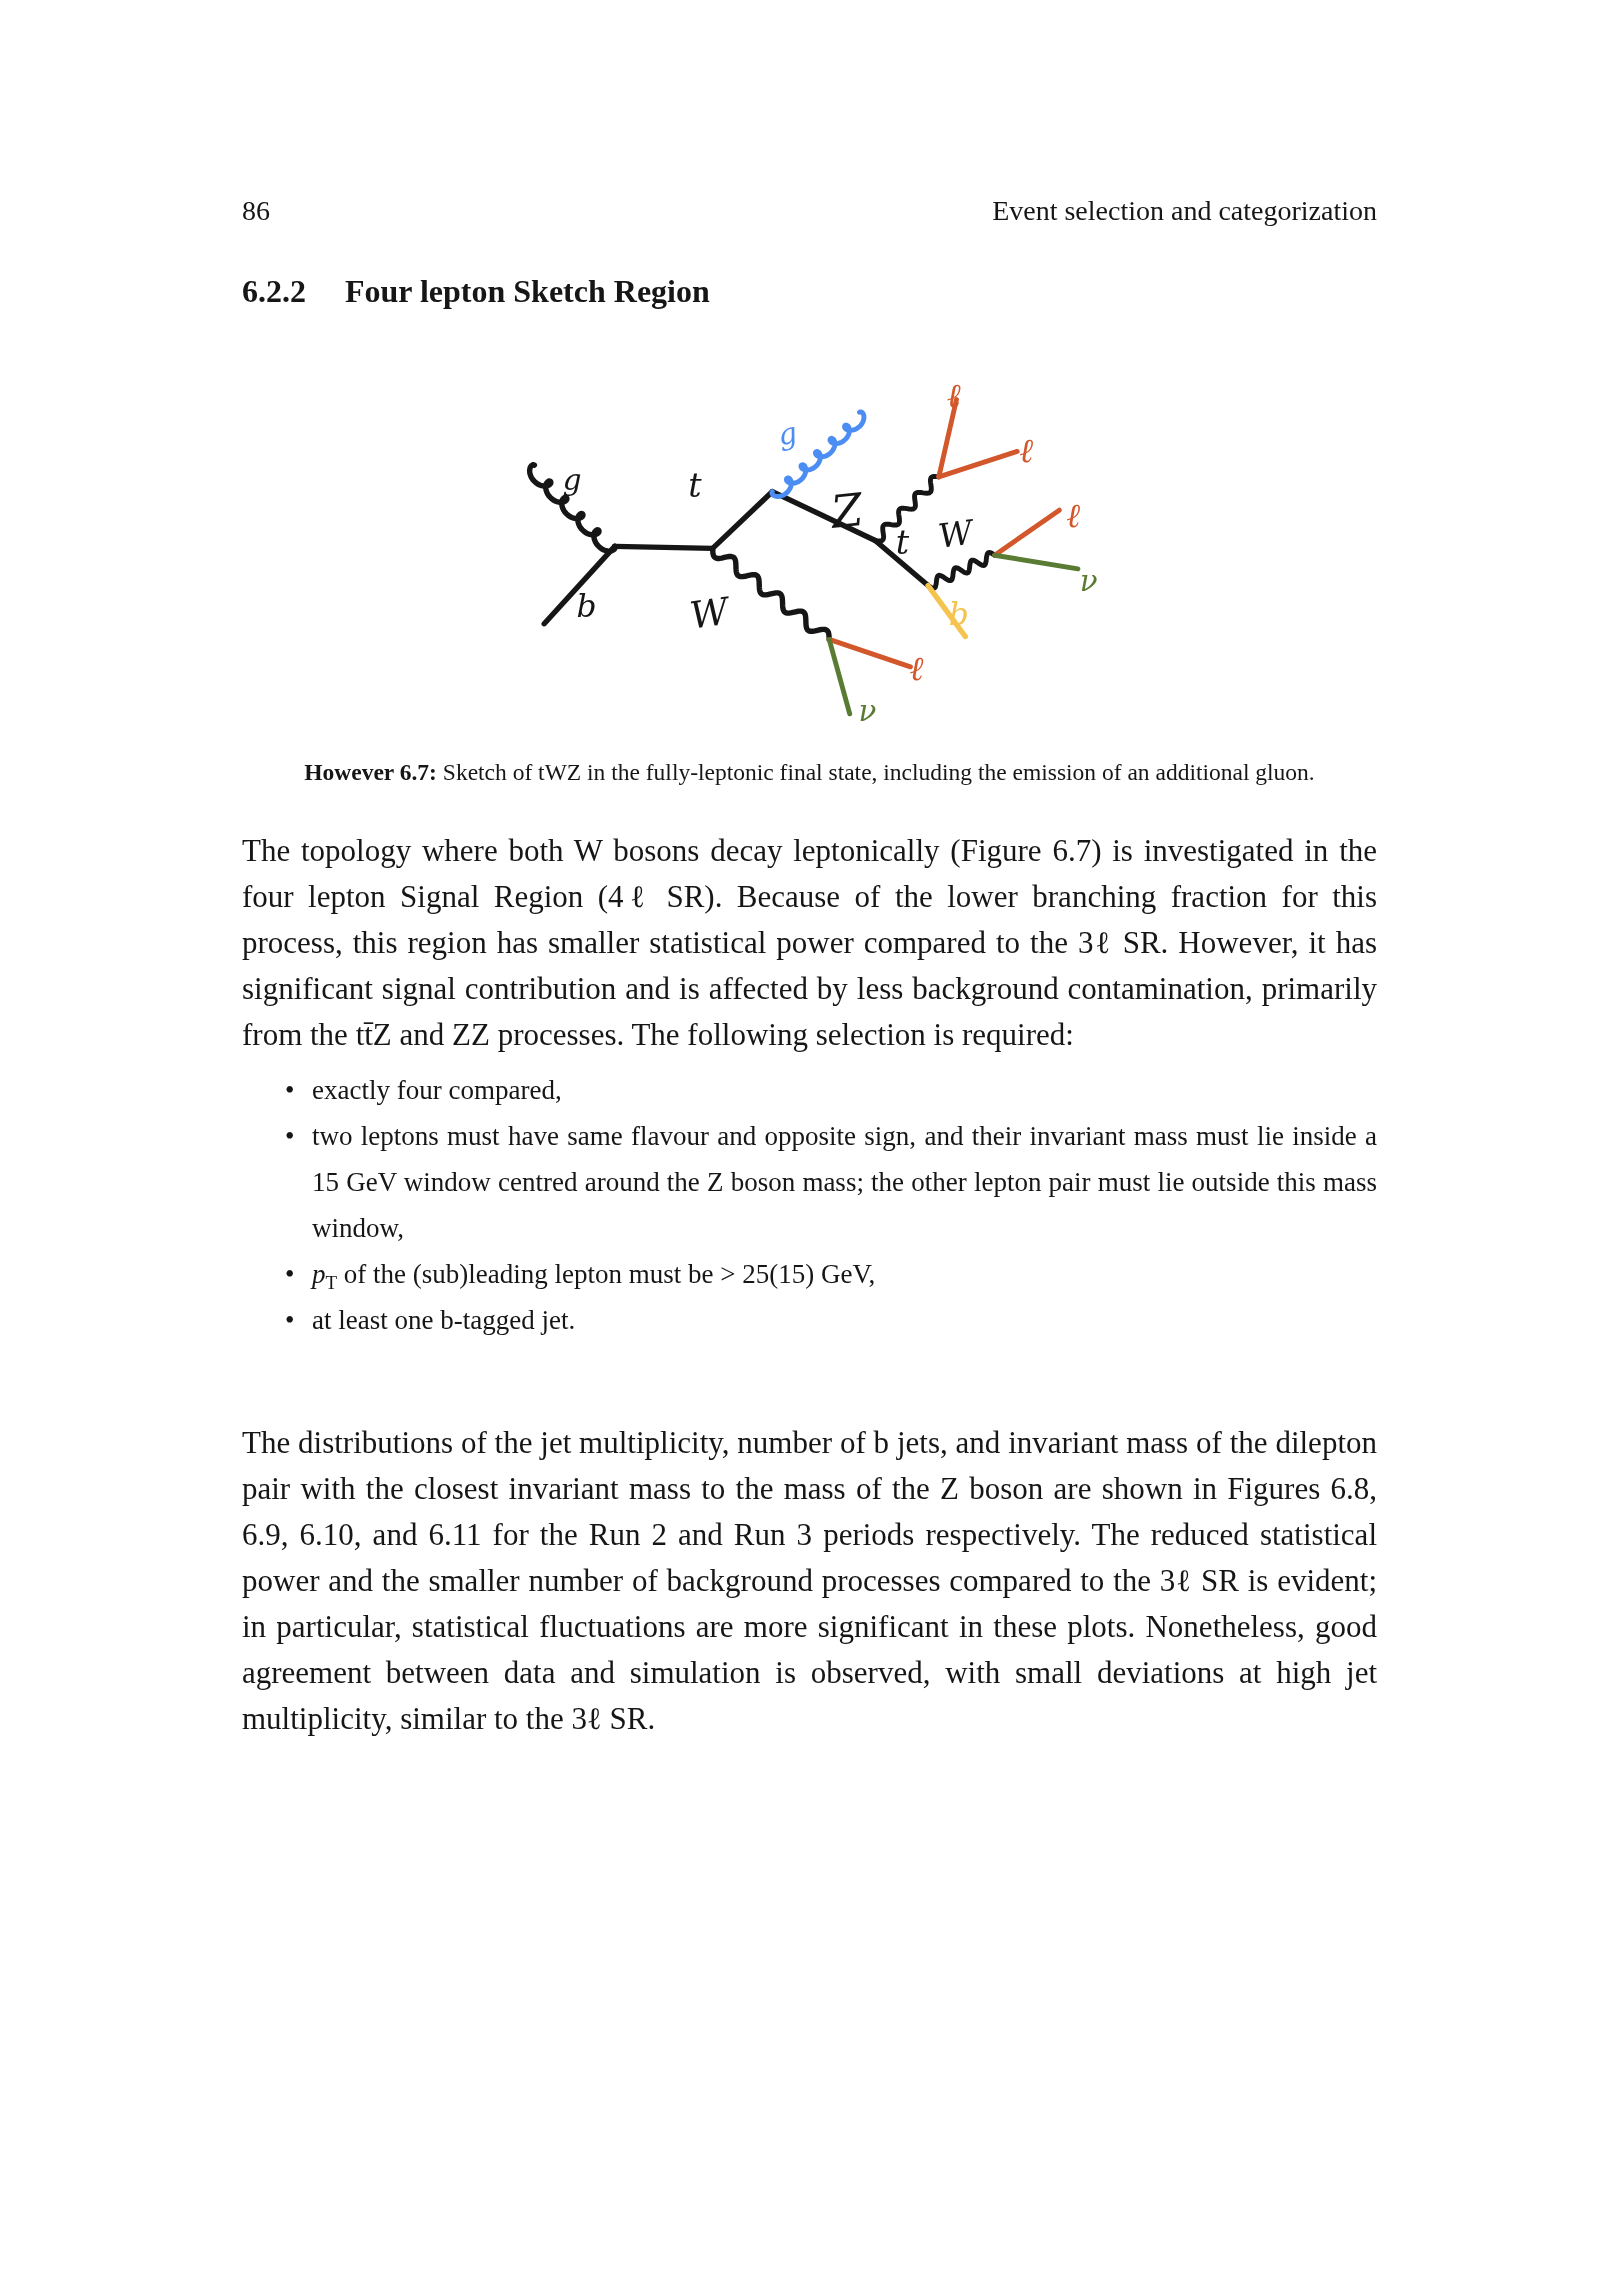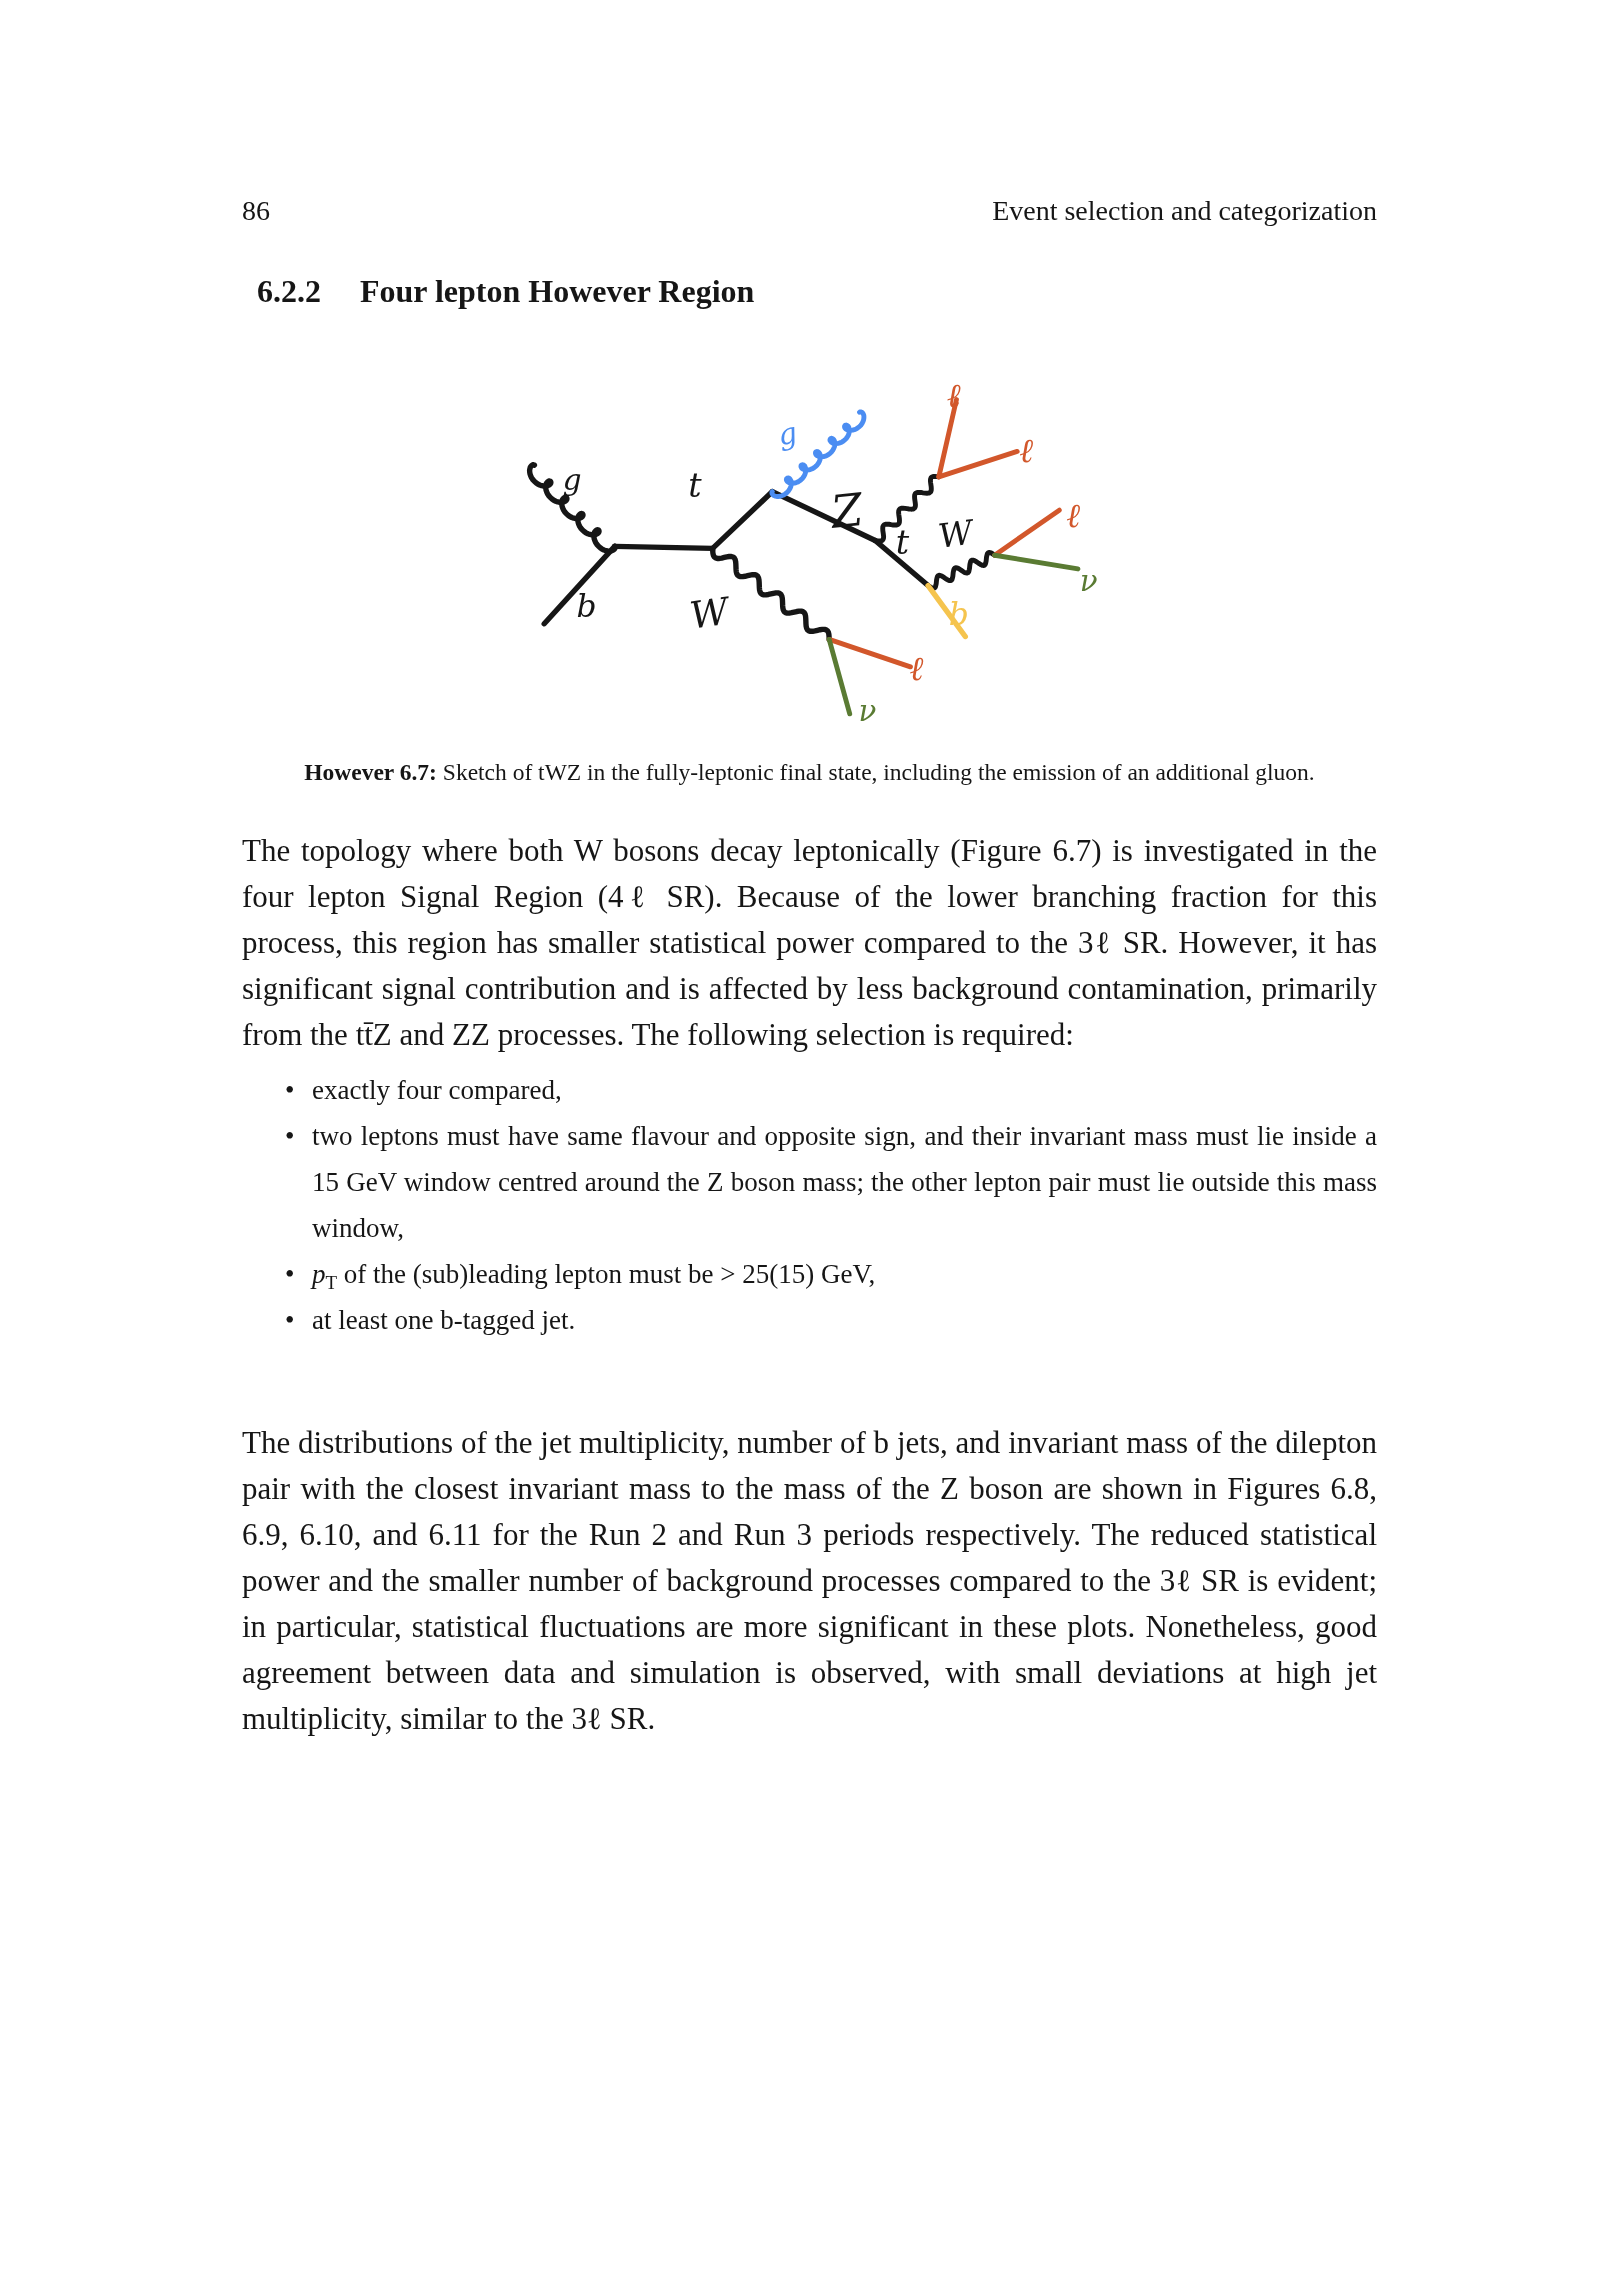--- a/index.html
+++ b/index.html
@@ -12,21 +12,21 @@
   .runhead{
     left:242px;top:193px;width:1135px;display:flex;
     justify-content:space-between;align-items:flex-start;
     font-size:28px;line-height:35px;
   }
   .runhead .rh-right{}
   .heading{
     left:242px;top:272px;width:1135px;
     font-size:32px;font-weight:bold;line-height:39px;
   }
-  .heading .secnum{margin-right:39px;margin-left:15px;}
+  .heading .secnum{margin-right:39px;}
   #feyn-svg{left:490px;top:235px;width:647px;height:519px;pointer-events:none;}
   .caption{
     left:242px;top:757px;width:1135px;
     font-size:23.5px;line-height:30px;text-align:center;
   }
   .caption b{font-weight:bold;}
   .para{
     left:242px;width:1135px;
     font-size:31px;line-height:46px;text-align:justify;
   }
@@ -50,21 +50,21 @@
 </style>
 </head>
 <body>
 
 <div class="abs runhead">
   <span>86</span>
   <span class="rh-right">Event selection and categorization</span>
 </div>
 
 <div class="abs heading">
-  <span class="secnum">6.2.2</span><span>Four lepton However Region</span>
+  <span class="secnum">6.2.2</span><span>Four lepton Sketch Region</span>
 </div>
 
 <svg id="feyn-svg" class="abs" viewBox="0 0 660 530" aria-hidden="true">
   <g id="feyn-lines">
       <path d="M45 235 L44.5 234.7 L43.8 234.6 L43.0 234.8 L42.2 235.3 L41.5 236.1 L40.8 237.2 L40.4 238.6 L40.1 240.3 L40.2 242.1 L40.5 244.0 L41.2 246.0 L42.1 247.9 L43.4 249.8 L44.9 251.5 L46.6 253.0 L48.4 254.3 L50.4 255.3 L52.4 256.0 L54.3 256.3 L56.1 256.4 L57.7 256.2 L59.1 255.7 L60.2 255.1 L61.1 254.4 L61.6 253.6 L61.8 252.8 L61.7 252.1 L61.4 251.6 L60.9 251.3 L60.2 251.2 L59.4 251.4 L58.6 251.9 L57.9 252.7 L57.2 253.8 L56.8 255.2 L56.5 256.9 L56.6 258.7 L56.9 260.6 L57.6 262.6 L58.5 264.5 L59.8 266.4 L61.3 268.1 L63.0 269.6 L64.8 270.9 L66.8 271.9 L68.8 272.6 L70.7 272.9 L72.5 273.0 L74.1 272.8 L75.5 272.3 L76.6 271.7 L77.5 271.0 L78.0 270.2 L78.2 269.4 L78.1 268.7 L77.8 268.2 L77.3 267.9 L76.6 267.8 L75.8 268.0 L75.0 268.5 L74.3 269.3 L73.6 270.4 L73.2 271.8 L72.9 273.5 L73.0 275.3 L73.3 277.2 L74.0 279.2 L74.9 281.1 L76.2 283.0 L77.7 284.7 L79.4 286.2 L81.2 287.5 L83.2 288.5 L85.2 289.2 L87.1 289.5 L88.9 289.6 L90.5 289.4 L91.9 288.9 L93.0 288.3 L93.9 287.6 L94.4 286.8 L94.6 286.0 L94.5 285.3 L94.2 284.8 L93.7 284.5 L93.0 284.4 L92.2 284.6 L91.4 285.1 L90.7 285.9 L90.0 287.0 L89.6 288.4 L89.3 290.1 L89.4 291.9 L89.7 293.8 L90.4 295.8 L91.3 297.7 L92.6 299.6 L94.1 301.3 L95.8 302.8 L97.6 304.1 L99.6 305.1 L101.6 305.8 L103.5 306.1 L105.3 306.2 L106.9 306.0 L108.3 305.5 L109.4 304.9 L110.3 304.2 L110.8 303.4 L111.0 302.6 L110.9 301.9 L110.6 301.4 L110.1 301.1 L109.4 301.0 L108.6 301.2 L107.8 301.7 L107.1 302.5 L106.4 303.6 L106.0 305.0 L105.7 306.7 L105.8 308.5 L106.1 310.4 L106.8 312.4 L107.7 314.3 L109.0 316.2 L110.5 317.9 L112.2 319.4 L114.0 320.7 L116.0 321.7 L118.0 322.4 L119.9 322.7 L121.7 322.8 L123.3 322.6 L124.7 322.1 L125.8 321.5 L126.7 320.8 L127.2 320.0 L127.4 319.2 L127.3 318.5 L127.0 318.0" fill="none" stroke="#161616" stroke-width="5.5" stroke-linecap="round" stroke-linejoin="round"></path>
       <path d="M55 397 L127 318" fill="none" stroke="#161616" stroke-width="5.5" stroke-linecap="round" stroke-linejoin="round"></path>
       <path d="M127 318 L227 320" fill="none" stroke="#161616" stroke-width="5.5" stroke-linecap="round" stroke-linejoin="round"></path>
       <path d="M227 320 L288 262" fill="none" stroke="#161616" stroke-width="5.5" stroke-linecap="round" stroke-linejoin="round"></path>
       <path d="M288 262 L393 312" fill="none" stroke="#161616" stroke-width="5.5" stroke-linecap="round" stroke-linejoin="round"></path>
       <path d="M393 312 L447 358" fill="none" stroke="#161616" stroke-width="5.5" stroke-linecap="round" stroke-linejoin="round"></path>

